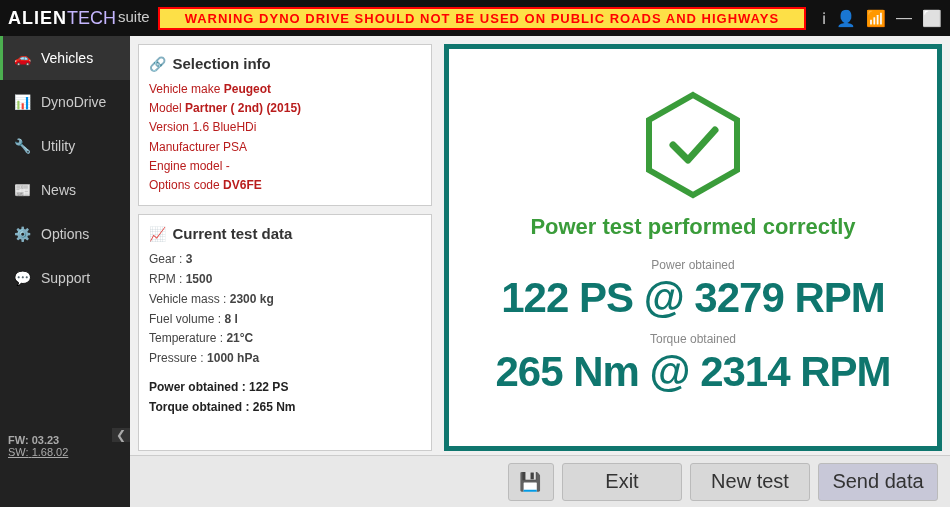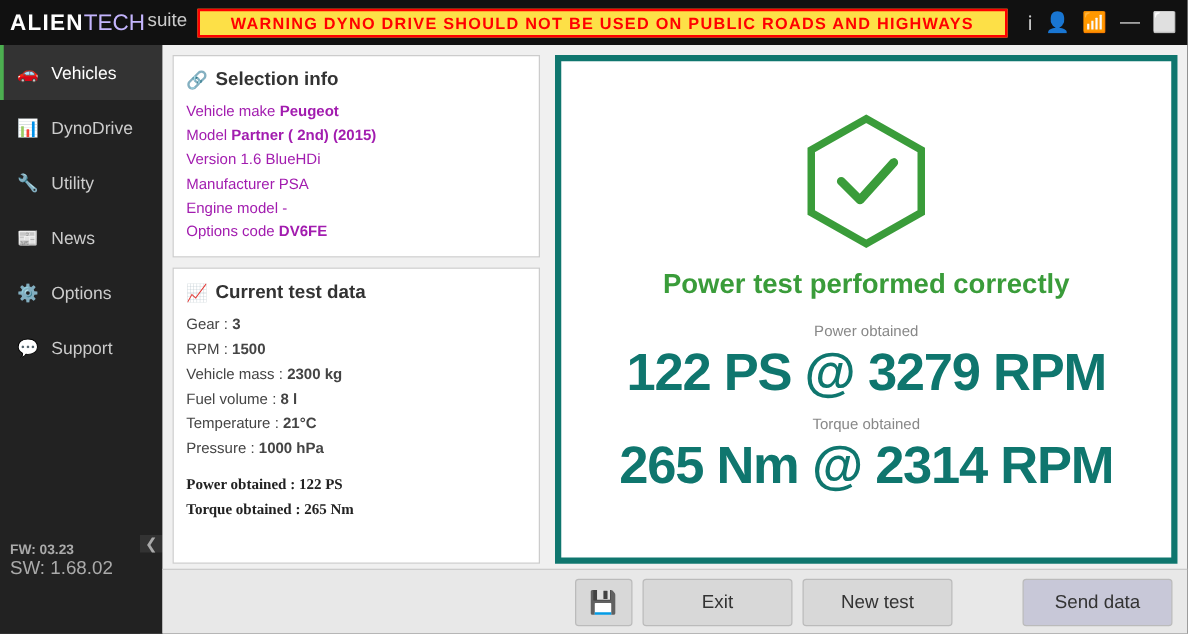--- a/index.html
+++ b/index.html
@@ -147,21 +147,21 @@
       display: flex;
       align-items: center;
       gap: 6px;
     }
     .box-title-icon {
       color: #555;
       font-size: 14px;
     }
     .info-row {
       font-size: 12px;
-      color: #a21caf;
+      color: #b91c1c;
       line-height: 1.6;
     }
     .info-row .bold { font-weight: bold; }
 
     .current-test-box {
       background: white;
       border: 1px solid #ccc;
       margin: 4px 8px 4px 8px;
       padding: 10px;
       flex: 1;
@@ -171,21 +171,20 @@
       color: #444;
       line-height: 1.65;
     }
     .test-data-row .bold { font-weight: bold; }
     .power-summary {
       margin-top: 8px;
       font-size: 12px;
       color: #222;
       font-weight: bold;
       line-height: 1.7;
-      font-family: Liberation Serif, serif;
     }
 
     
     .right-panel {
       flex: 1;
       background: white;
       border: 5px solid #0f766e;
       margin: 8px 8px 4px 4px;
       display: flex;
       flex-direction: column;
@@ -240,36 +239,35 @@
       border-top: 1px solid #ccc;
       flex-shrink: 0;
     }
 
     .action-btn {
       height: 38px;
       min-width: 120px;
       border: 1px solid #bbb;
       background: #d8d8d8;
       color: #333;
-      font-size: 15px;
+      font-size: 20px;
       cursor: pointer;
       border-radius: 3px;
       font-weight: 500;
     }
     .action-btn.icon-btn {
       min-width: 46px;
       width: 46px;
       display: flex;
       align-items: center;
       justify-content: center;
       font-size: 18px;
     }
     .action-btn.send-btn {
       background: #c8c8d8;
-      margin-left: 48px;
     }
   </style>
 </head>
 <body>
 
 <div class="top-bar">
   <div class="logo">
     <span class="logo-alien">ALIEN</span>
     <span class="logo-tech">TECH</span>
     <span class="logo-suite">suite</span>
@@ -311,21 +309,21 @@
       <span class="sidebar-icon">💬</span>
       <span>Support</span>
     </div>
     <div style="flex:1"></div>
     <div style="display:flex">
       <div style="flex:1; background:#222; padding:6px 8px;">
         <div style="color:#aaa; font-size:11px;font-weight:bold;">
           <span>FW:</span>
           <span>03.23</span>
         </div>
-        <div style="color:#aaa; font-size:15px;">
+        <div style="color:#aaa; font-size:11px;text-decoration:underline;">
           <span>SW:</span>
           <span>1.68.02</span>
         </div>
       </div>
       <div class="sidebar-collapse">❮</div>
     </div>
   </div>
 
   <div class="content-area">
     <div class="panels">

